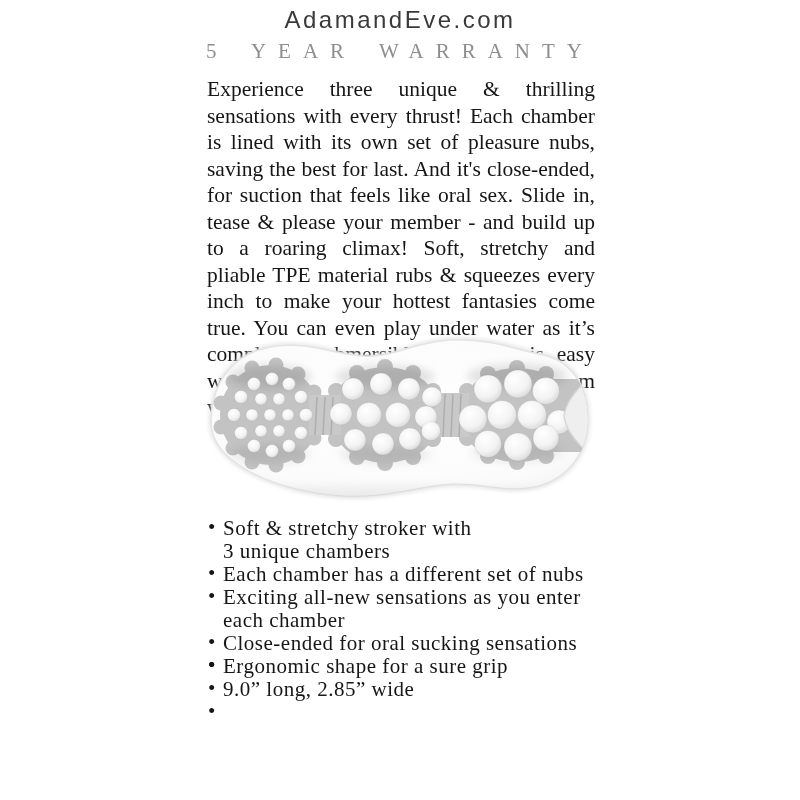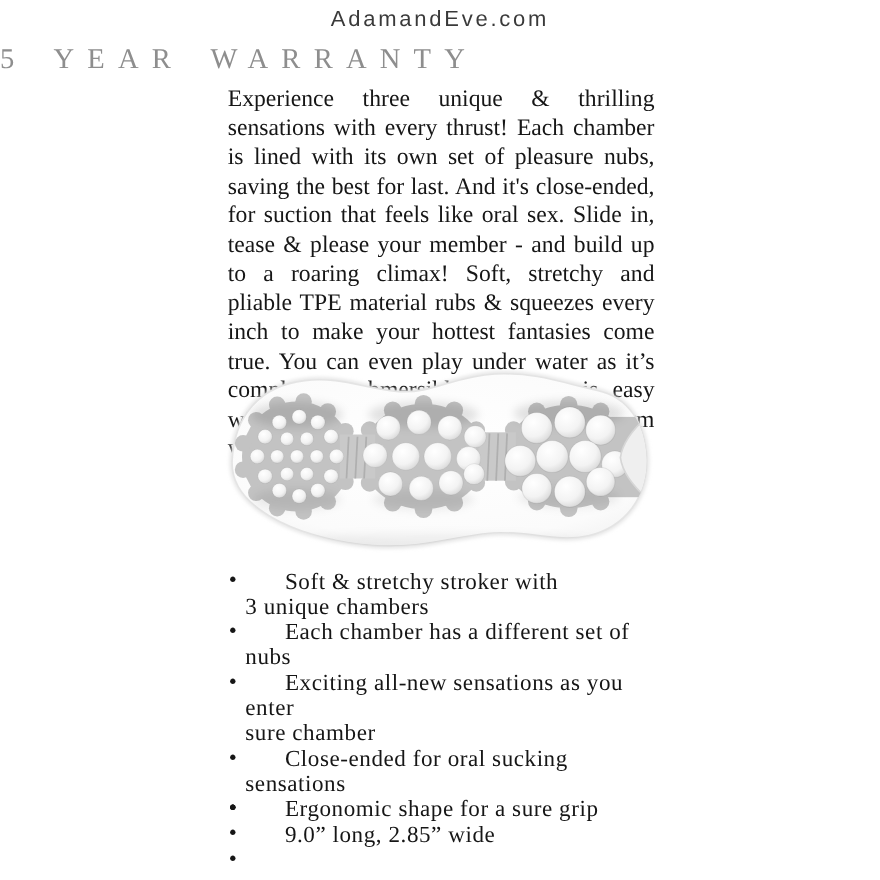--- a/index.html
+++ b/index.html
@@ -7,29 +7,29 @@
     width:800px;height:800px;background:#ffffff;
     font-family:"Liberation Serif", serif;
     overflow:hidden;
   }
   .page{position:relative;width:800px;height:800px;background:#ffffff;}
 
   .site-title{
     position:absolute;top:7px;left:0;width:800px;
     text-align:center;
     font-family:"Liberation Sans", sans-serif;
-    font-size:20px;line-height:1.1;
+    font-size:24px;line-height:1.1;
     letter-spacing:2.5px;
     color:#3a3a3a;
   }
   .warranty{
     position:absolute;top:40px;left:0;width:800px;
-    text-align:left;
+    text-align:center;
     font-family:"Liberation Serif", serif;
-    font-size:26px;line-height:1.1;
+    font-size:21px;line-height:1.1;
     letter-spacing:12px;word-spacing:6px;
     color:#8e8e8e;
   }
   .description{
     position:absolute;top:76px;left:207px;width:388px;
     margin:0;
     font-size:21.5px;line-height:26.5px;
     text-align:justify;
     color:#161616;
   }
@@ -38,21 +38,21 @@
   }
   .features{
     position:absolute;top:517px;left:208px;width:392px;
     margin:0;padding:0;list-style:none;
     font-size:21px;line-height:23px;
     letter-spacing:0.5px;
     color:#161616;
   }
   .features li{position:relative;padding-left:15px;margin:0;}
   .features .bullet{position:absolute;left:0;top:-1px;}
-  .features .ftext{white-space:pre-line;margin-left:36px;}
+  .features .ftext{white-space:pre-line;}
 </style>
 </head>
 <body>
 
 <div class="page">
 
   <div class="site-title">AdamandEve.com</div>
 
   <div class="warranty">5 YEAR WARRANTY</div>
 
@@ -218,21 +218,21 @@
         <ellipse cx="195" cy="168" rx="155" ry="10" fill="rgba(0,0,0,0.05)" filter="url(#blur4)"></ellipse>
       </g>
     </svg>
   </div>
 
   <ul class="features">
     <li><span class="bullet">•</span><span class="ftext">Soft &amp; stretchy stroker with
 3 unique chambers</span></li>
     <li><span class="bullet">•</span><span class="ftext">Each chamber has a different set of nubs</span></li>
     <li><span class="bullet">•</span><span class="ftext">Exciting all-new sensations as you enter
-sure chamber</span></li>
+each chamber</span></li>
     <li><span class="bullet">•</span><span class="ftext">Close-ended for oral sucking sensations</span></li>
     <li><span class="bullet">•</span></li>
     <li><span class="bullet">•</span></li>
     <li><span class="bullet">•</span><span class="ftext">Ergonomic shape for a sure grip</span></li>
     <li><span class="bullet">•</span><span class="ftext">9.0” long, 2.85” wide</span></li>
     <li><span class="bullet">•</span></li>
   </ul>
 
 </div>
 

